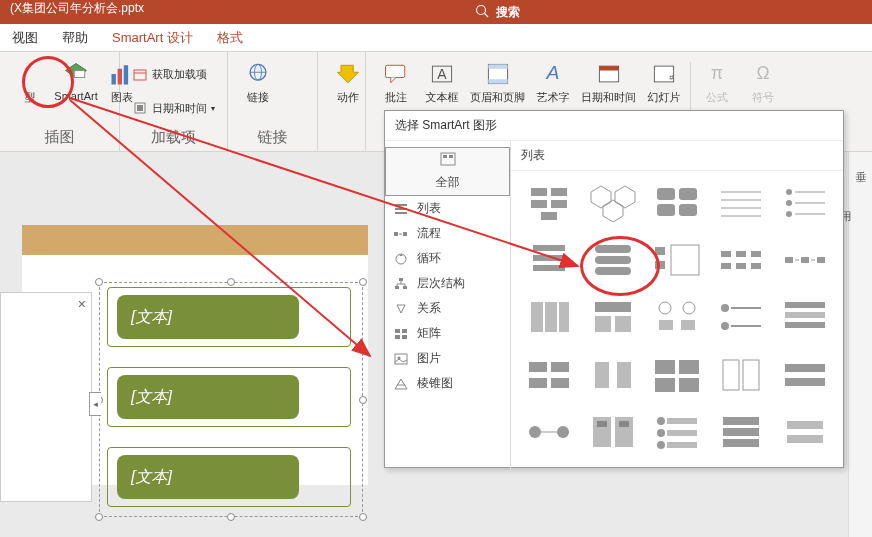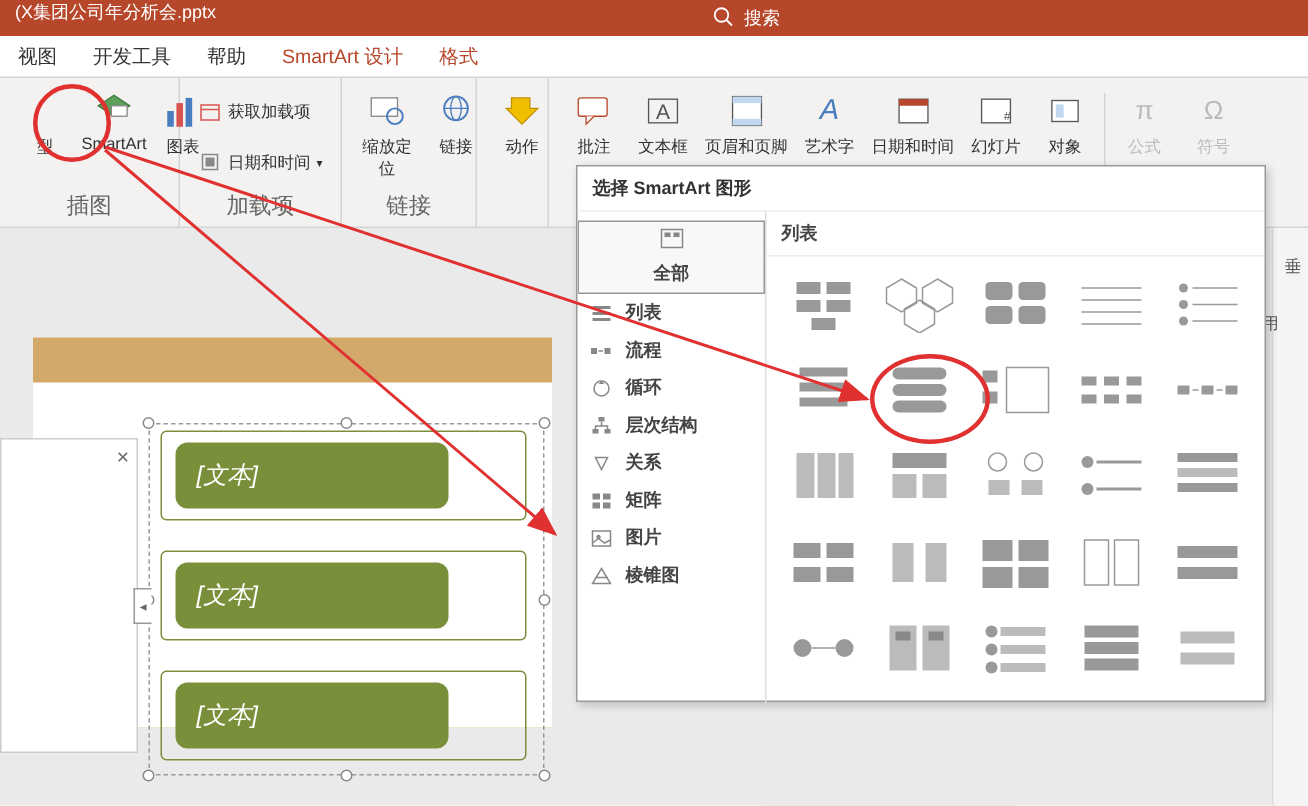--- a/index.html
+++ b/index.html
@@ -1,20 +1,20 @@
 <!DOCTYPE html>
 <html><head>
 <meta charset="utf-8">
 <style>
 * { margin: 0; padding: 0; box-sizing: border-box; font-family: "Microsoft YaHei", sans-serif; }
 body { background: #fff; width: 872px; height: 537px; overflow: hidden; position: relative; }
 
 .titlebar { background: #b7472a; color: #fff; height: 24px; display: flex; padding: 0 8px; font-size: 12px; }
 .titlebar .filename { margin-left: 2px; }
-.search-box { margin-left: 330px; display: flex; align-items: center; }
+.search-box { margin-left: 330px; display: flex; align-items: center; font-weight: bold; }
 .search-box .mag { margin-right: 6px; }
 
 .ribbon-tabs { height: 28px; background: #fff; border-bottom: 1px solid #d4d4d4; display: flex; align-items: center; font-size: 13px; padding-left: 0; }
 .ribbon-tabs .tab { padding: 0 12px; height: 100%; display: flex; align-items: center; cursor: pointer; color: #333; }
 .ribbon-tabs .tab.orange { color: #b7472a; }
 
 .ribbon { height: 100px; background: #f3f2f1; border-bottom: 1px solid #d4d4d4; display: flex; position: relative; }
 .ribbon-group { border-right: 1px solid #d4d4d4; padding: 4px 8px 2px; display: flex; flex-direction: column; justify-content: space-between; }
 .ribbon-group-label { font-size: 15px; color: #666; text-align: center; padding: 2px 0; }
 .ribbon-row { display: flex; gap: 2px; align-items: flex-start; flex: 1; }
@@ -35,21 +35,21 @@
 .smartart-obj { position: absolute; left: 99px; top: 130px; width: 264px; height: 235px; }
 .smartart-obj .sel { position: absolute; inset: 0; border: 1px dashed #999; }
 .handle { position: absolute; width: 8px; height: 8px; background: #fff; border: 1px solid #888; border-radius: 50%; }
 .h-nw{top:-4px;left:-4px}.h-ne{top:-4px;right:-4px}.h-sw{bottom:-4px;left:-4px}.h-se{bottom:-4px;right:-4px}
 .h-n{top:-4px;left:50%;margin-left:-4px}.h-s{bottom:-4px;left:50%;margin-left:-4px}
 .h-w{left:-4px;top:50%;margin-top:-4px}.h-e{right:-4px;top:50%;margin-top:-4px}
 .sa-item { position: absolute; left: 18px; width: 182px; height: 44px; background: #7a8f3a; border-radius: 8px; color: #fff; display: flex; align-items: center; padding-left: 14px; font-size: 16px; font-style: italic; }
 .sa-border { position: absolute; left: 8px; width: 244px; height: 60px; border: 1px solid #7a8f3a; border-radius: 4px; }
 .sa-tab { position: absolute; left: -10px; top: 110px; width: 12px; height: 24px; background: #fff; border: 1px solid #999; border-right: none; display:flex;align-items:center;justify-content:center;font-size:9px;color:#666; }
 
-.smartart-dialog { position: absolute; left: 384px; top: 110px; width: 460px; height: 358px; background: #fff; border: 1px solid #999; box-shadow: 2px 2px 6px rgba(0,0,0,.2); z-index: 10; font-weight: bold; }
+.smartart-dialog { position: absolute; left: 384px; top: 110px; width: 460px; height: 358px; background: #fff; border: 1px solid #999; box-shadow: 2px 2px 6px rgba(0,0,0,.2); z-index: 10; }
 .dlg-title { padding: 6px 10px; font-size: 12px; color: #333; border-bottom: 1px solid #eee; }
 .dlg-body { display: flex; height: calc(100% - 28px); }
 .dlg-left { width: 130px; border-right: 1px solid #ddd; padding: 6px 0; overflow-y: auto; }
 .cat-item { display: flex; align-items: center; padding: 4px 8px; font-size: 12px; color: #444; cursor: pointer; gap: 8px; }
 .cat-item.active { border: 1px solid #999; background: #f8f8f8; flex-direction: column; }
 .cat-item .cicon { width: 16px; height: 14px; }
 .dlg-right { flex: 1; display: flex; flex-direction: column; }
 .dlg-right-head { padding: 6px 10px; font-size: 12px; border-bottom: 1px solid #eee; color: #444; }
 .gallery { flex: 1; padding: 10px; overflow-y: auto; display: grid; grid-template-columns: repeat(5, 1fr); gap: 8px; }
 .gallery::-webkit-scrollbar { width: 16px; }
@@ -78,21 +78,20 @@
           <circle cx="7" cy="7" r="4.5" fill="none" stroke="#fff" stroke-width="1.2"></circle>
           <line x1="10.5" y1="10.5" x2="14" y2="14" stroke="#fff" stroke-width="1.2"></line>
         </svg>
     </span>
     <span>搜索</span>
   </span>
 </div>
 
 <div class="ribbon-tabs">
   <div class="tab">视图</div>
-  <div class="tab">开发工具</div>
   <div class="tab">帮助</div>
   <div class="tab orange">SmartArt 设计</div>
   <div class="tab orange">格式</div>
 </div>
 
 <div class="ribbon">
   <div class="ribbon-group" style="width:120px">
     <div class="ribbon-row">
       <div class="ribbon-btn">
         <span class="icon"></span>
@@ -144,30 +143,20 @@
       </div>
     </div>
     <div class="ribbon-group-label">加载项</div>
   </div>
 
   <div class="ribbon-group" style="width:90px">
     <div class="ribbon-row">
       <div class="ribbon-btn">
         <span class="icon">
             <svg class="i32" viewBox="0 0 32 32">
-              <rect x="4" y="6" width="20" height="14" fill="#fff" stroke="#888"></rect>
-              <circle cx="22" cy="20" r="6" fill="none" stroke="#4a7dbf" stroke-width="1.5"></circle>
-            </svg>
-          </span>
-        <span style="white-space:pre;text-align:center">缩放定
-位</span>
-      </div>
-      <div class="ribbon-btn">
-        <span class="icon">
-            <svg class="i32" viewBox="0 0 32 32">
               <circle cx="16" cy="14" r="9" fill="none" stroke="#4a7dbf" stroke-width="1.5"></circle>
               <ellipse cx="16" cy="14" rx="4" ry="9" fill="none" stroke="#4a7dbf"></ellipse>
               <line x1="7" y1="14" x2="25" y2="14" stroke="#4a7dbf"></line>
             </svg>
           </span>
         <span>链接</span>
       </div>
     </div>
     <div class="ribbon-group-label">链接</div>
   </div>
@@ -234,29 +223,20 @@
         <span>日期和时间</span>
       </div>
       <div class="ribbon-btn">
         <span class="icon">
             <svg class="i32" viewBox="0 0 32 32">
               <rect x="5" y="7" width="22" height="18" fill="#fff" stroke="#555"></rect>
               <text x="22" y="23" font-size="9" fill="#555">#</text>
             </svg>
           </span>
         <span>幻灯片</span>
-      </div>
-      <div class="ribbon-btn">
-        <span class="icon">
-            <svg class="i32" viewBox="0 0 32 32">
-              <rect x="6" y="8" width="20" height="16" fill="#fff" stroke="#555"></rect>
-              <rect x="9" y="11" width="6" height="10" fill="#c0d8f0"></rect>
-            </svg>
-          </span>
-        <span>对象</span>
       </div>
       <div class="sep"></div>
       <div class="ribbon-btn disabled">
         <span class="icon">
             <svg class="i32" viewBox="0 0 32 32">
               <text x="16" y="22" text-anchor="middle" font-size="20" fill="#bbb">π</text>
             </svg>
           </span>
         <span>公式</span>
       </div>

